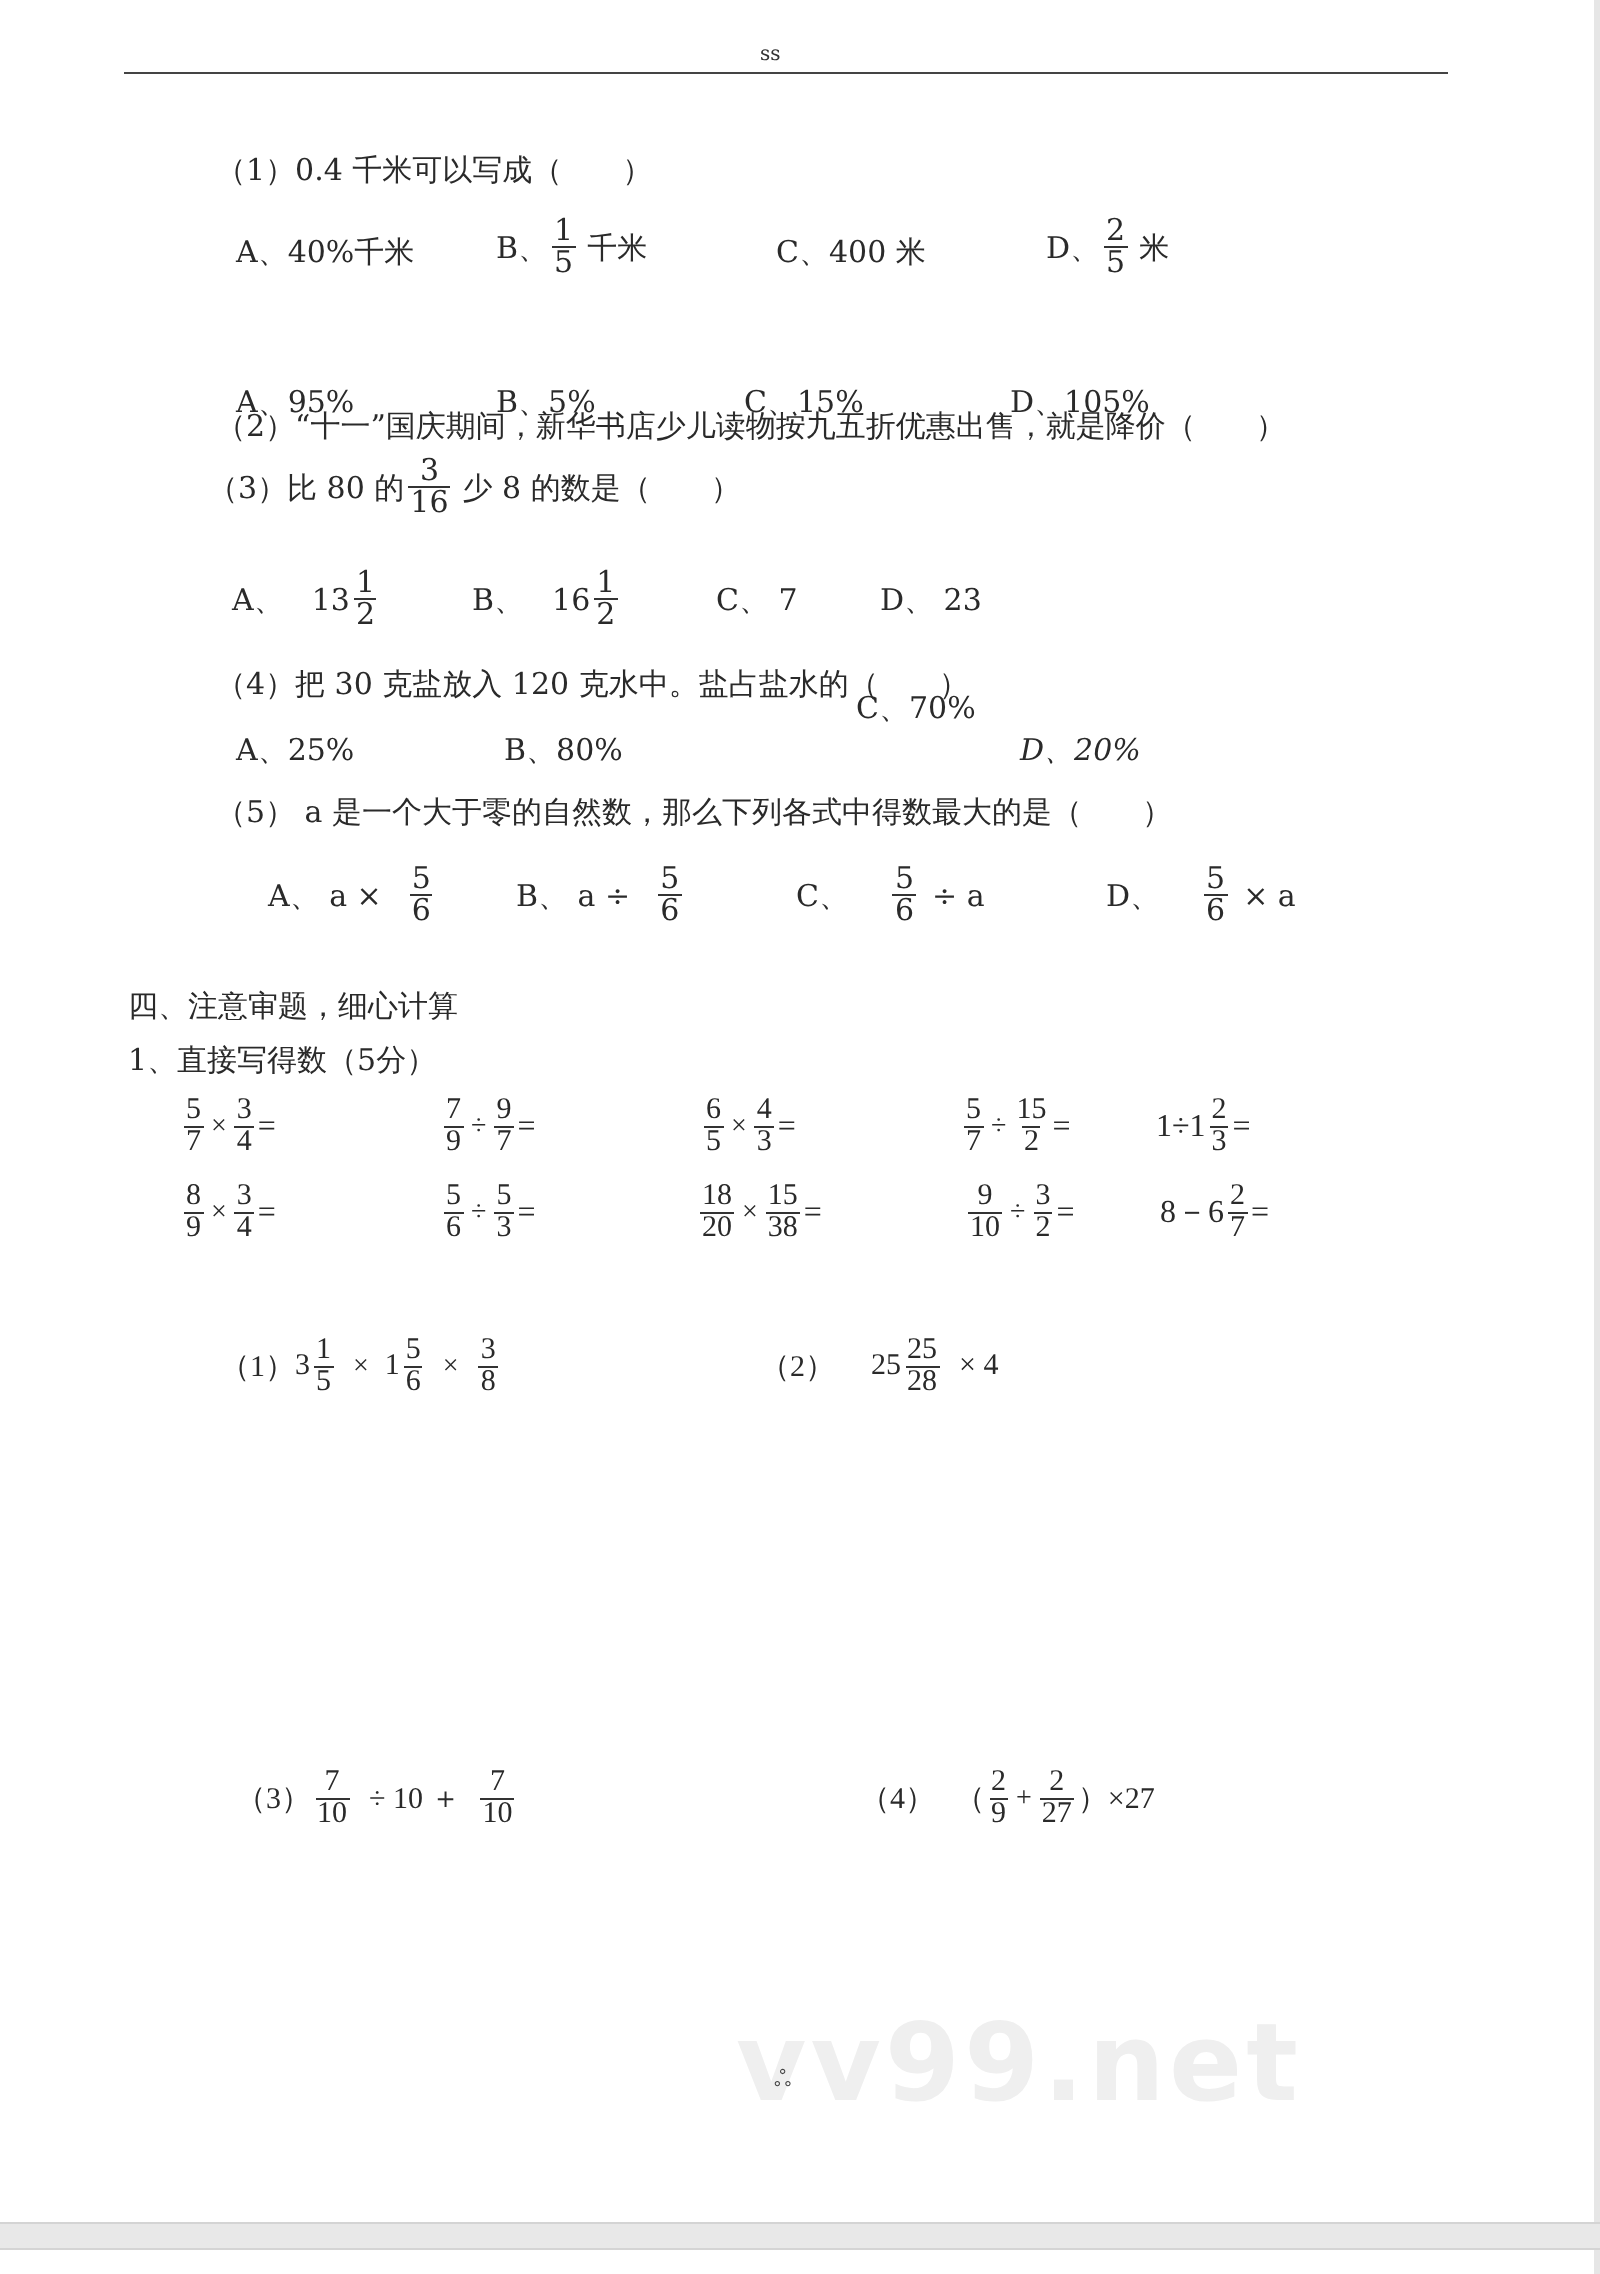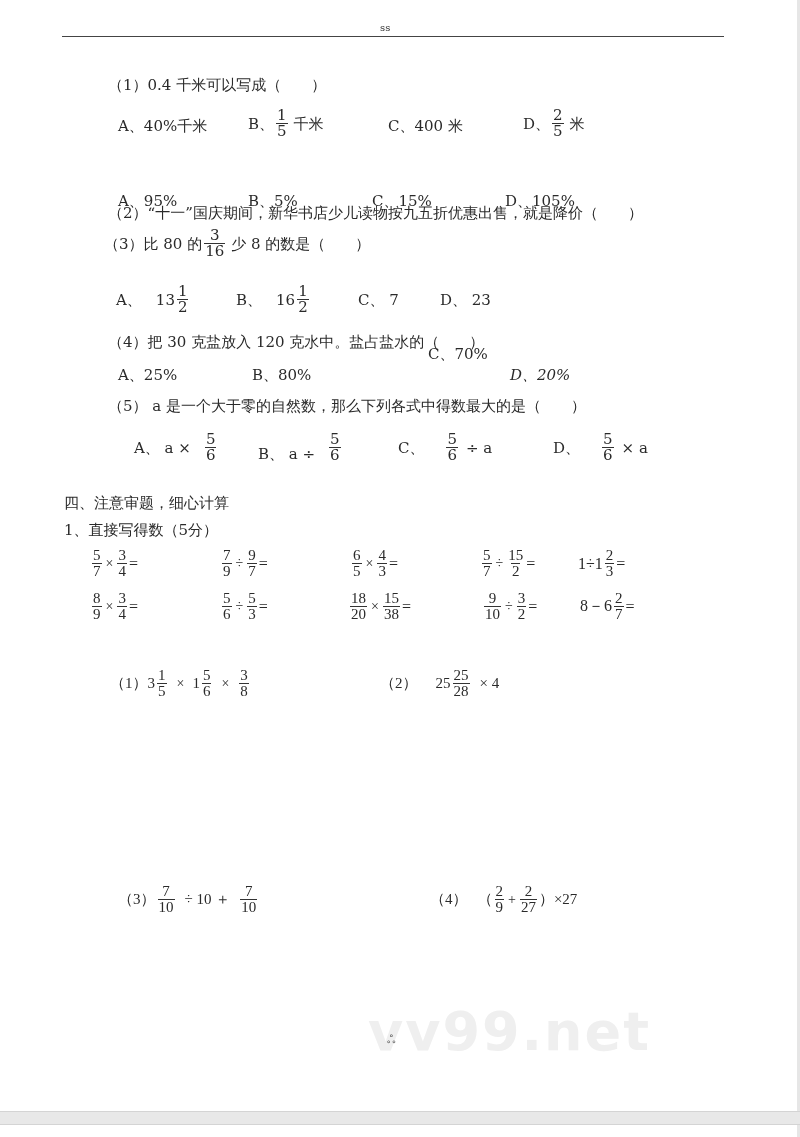--- a/index.html
+++ b/index.html
@@ -91,21 +91,21 @@
   <div class="t" style="left:510px;top:366px;font-style:italic;">D、20%</div>
 
   <div class="t" style="left:108px;top:397px;">（5） a 是一个大于零的自然数，那么下列各式中得数最大的是（　　）</div>
   <div class="t" style="left:118px;top:432px;display:flex;align-items:center;margin-left:16px;">
     <span>A、 a ×</span>
     <span class="frac" style="margin-left:14px">
         <span class="n">5</span>
         <span class="d">6</span>
       </span>
   </div>
-  <div class="t" style="left:258px;top:432px;display:flex;align-items:flex-end;">
+  <div class="t" style="left:258px;top:432px;display:flex;align-items:center;">
     <span>B、 a ÷</span>
     <span class="frac" style="margin-left:14px">
         <span class="n">5</span>
         <span class="d">6</span>
       </span>
   </div>
   <div class="t" style="left:398px;top:432px;display:flex;align-items:center;">
     <span>C、</span>
     <span class="frac" style="margin-left:22px">
         <span class="n">5</span>

